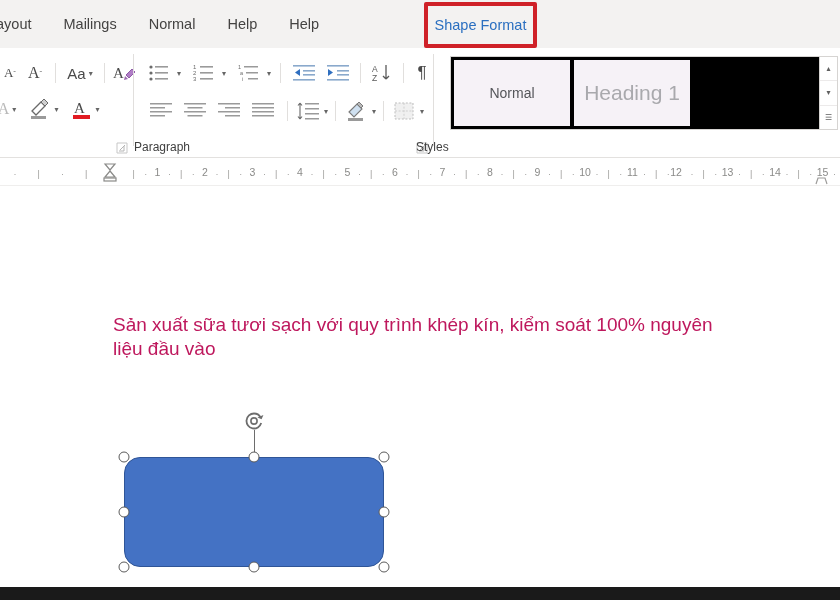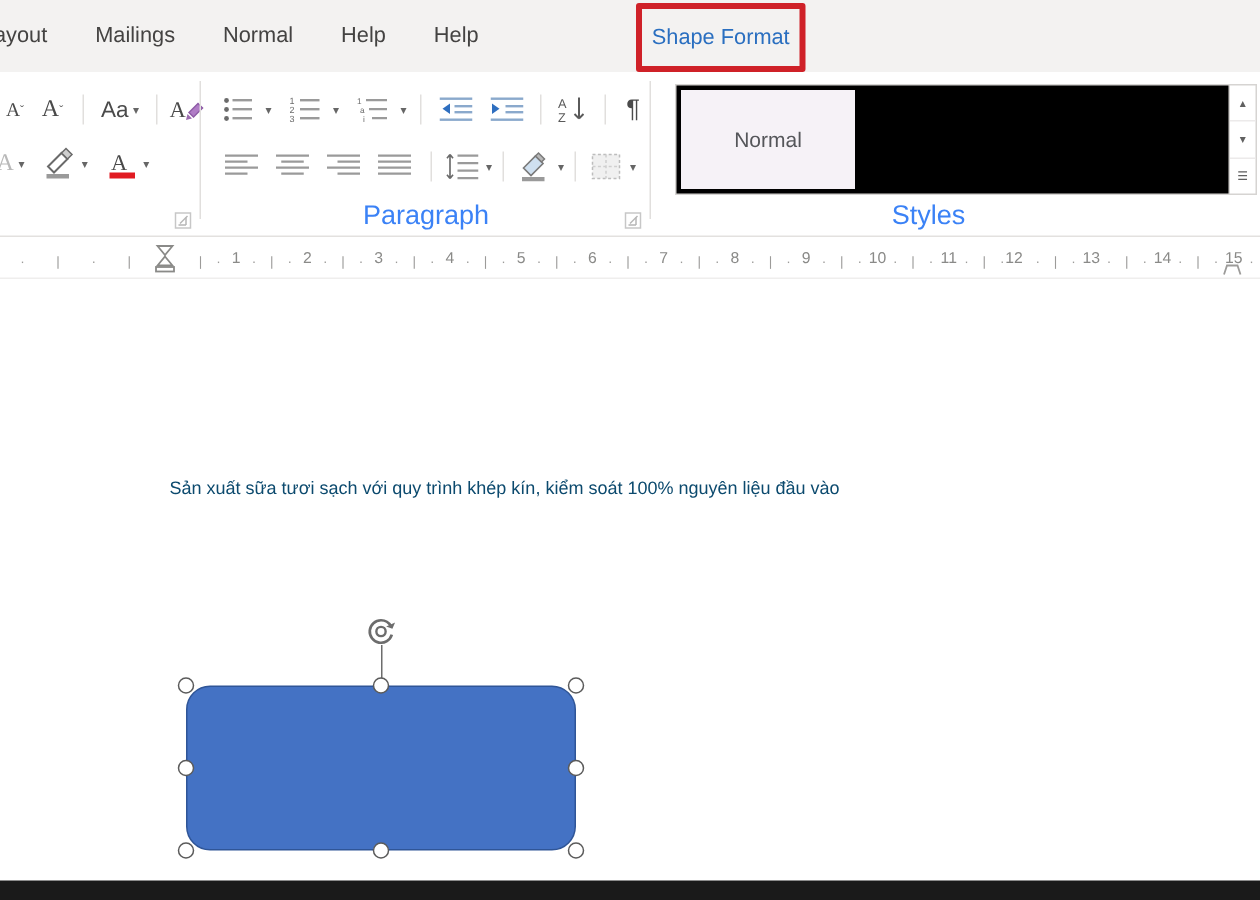--- a/index.html
+++ b/index.html
@@ -35,21 +35,21 @@
 
   
   .ribbon {
     position: absolute; left: 0; top: 48px; width: 840px; height: 110px;
     background: #ffffff;
     border-bottom: 1px solid #e3e1df;
   }
   .grp { position: absolute; top: 0; height: 110px; }
   .grp-label {
     position: absolute; bottom: 4px; width: 100%;
-    text-align: center; font-size: 18px; color: #3b82f6;
+    font-size: 12px; color: #404040;
   }
   .grp-div {
     position: absolute; top: 6px; width: 1px; height: 92px;
     background: #e1dfdd;
   }
   .dlg {
     position: absolute; bottom: 6px; width: 12px; height: 12px;
     opacity: .55;
   }
   .row { position: absolute; display: flex; align-items: center; }
@@ -129,21 +129,21 @@
     position: absolute; left: 0; top: 187px; width: 840px; height: 400px;
     background: #ffffff;
   }
   .docpage {
     position: absolute; left: 0; top: 0; width: 840px; height: 400px;
     background: #fff;
   }
   .ptext {
     position: absolute; left: 113px; width: 600px;
     font-family: "Liberation Sans", sans-serif;
-    font-size: 12px; color: #0c4a6e; line-height: 24px;
+    font-size: 19px; color: #be185d; line-height: 24px;
   }
   .p1 { top: 126px; }
   .p2 { top: 172px; }
 
   
   .shape-wrap { position: absolute; left: 124px; top: 270px; width: 260px; height: 110px; }
   .shape {
     position: absolute; left: 0; top: 0; width: 260px; height: 110px;
     background: #4472c4; border: 1.3px solid #2f5597;
     border-radius: 16px;
@@ -384,20 +384,23 @@
       <div class="grp-div" style="right:0;"></div>
     </div>
 
     <div class="grp" style="left:434px; width:406px;">
       <div class="grp-label" style="left:-18px; width:406px;">Styles</div>
     </div>
 
     <div class="gallery">
       <div class="style-item normal">
         <span class="s-normal">Normal</span>
+      </div>
+      <div class="style-item heading1">
+        <span class="s-heading1">Heading 1</span>
       </div>
     </div>
     <div class="gal-scroll">
       <div class="gal-btn">▴</div>
       <div class="gal-btn">▾</div>
       <div class="gal-btn">☰</div>
     </div>
   </div>
 
   <div class="ruler">

